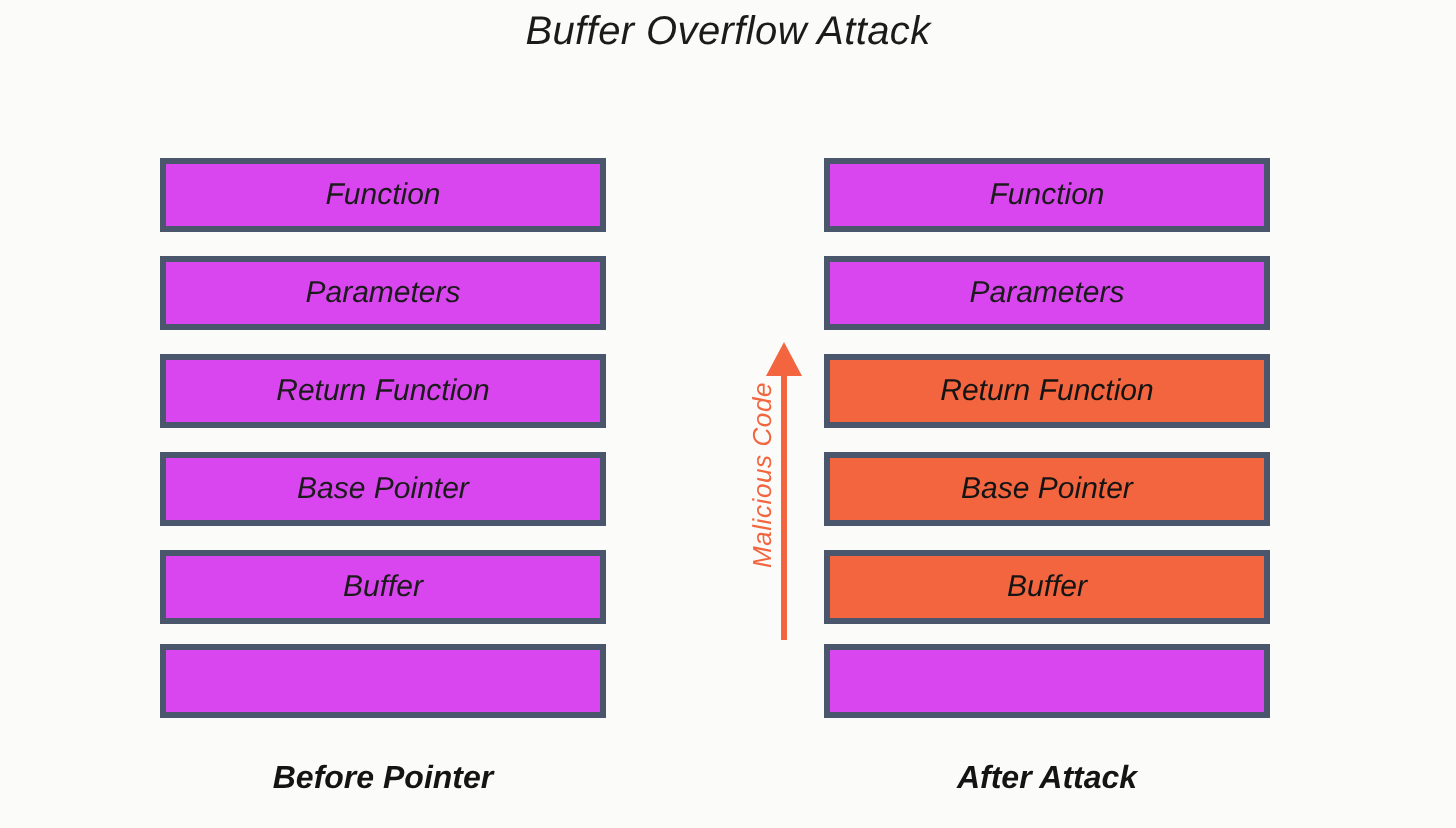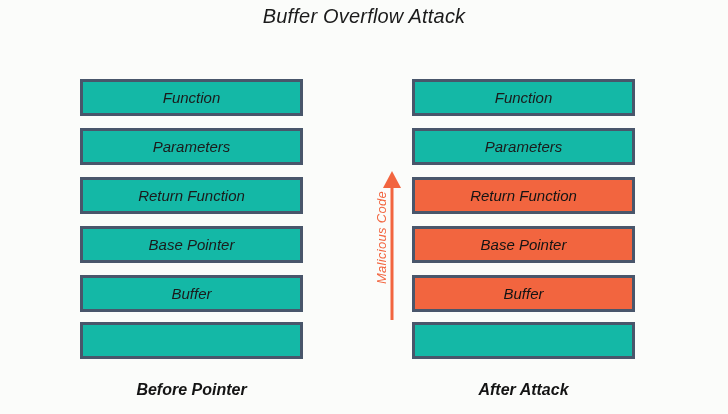--- a/index.html
+++ b/index.html
@@ -39,21 +39,21 @@
   #stack-before { left: 80px; }
   #stack-after  { left: 412px; }
 
   .stack-box {
     position: absolute;
     left: 0;
     width: 223px;
     height: 37px;
     box-sizing: border-box;
     border: 3px solid #49566b;
-    background: #14b8a6;
+    background: #d946ef;
     display: flex;
     align-items: center;
     justify-content: center;
   }
   .stack-box.filled {
     background: #f2653f;
     border-color: #49566b;
   }
   .stack-box .box-label {
     font-size: 15px;

